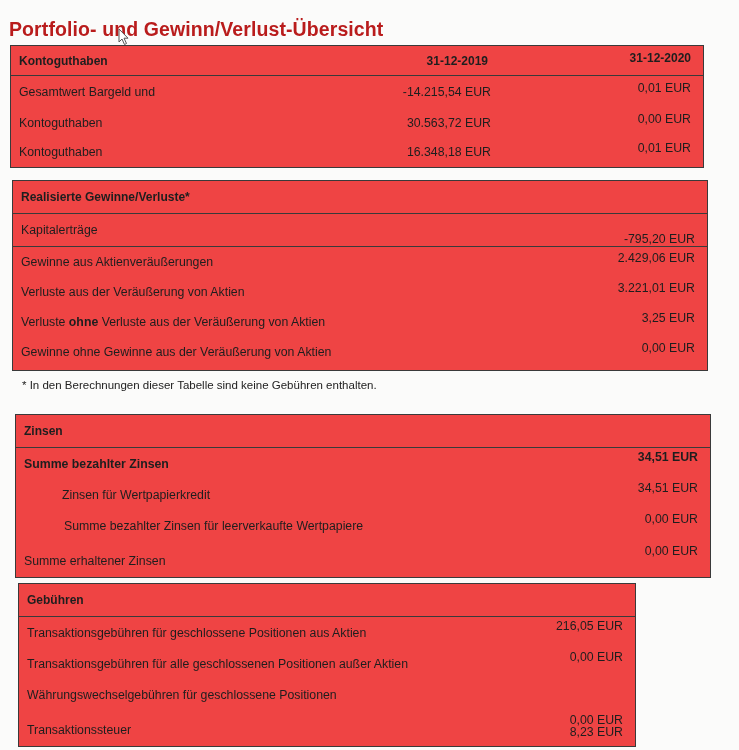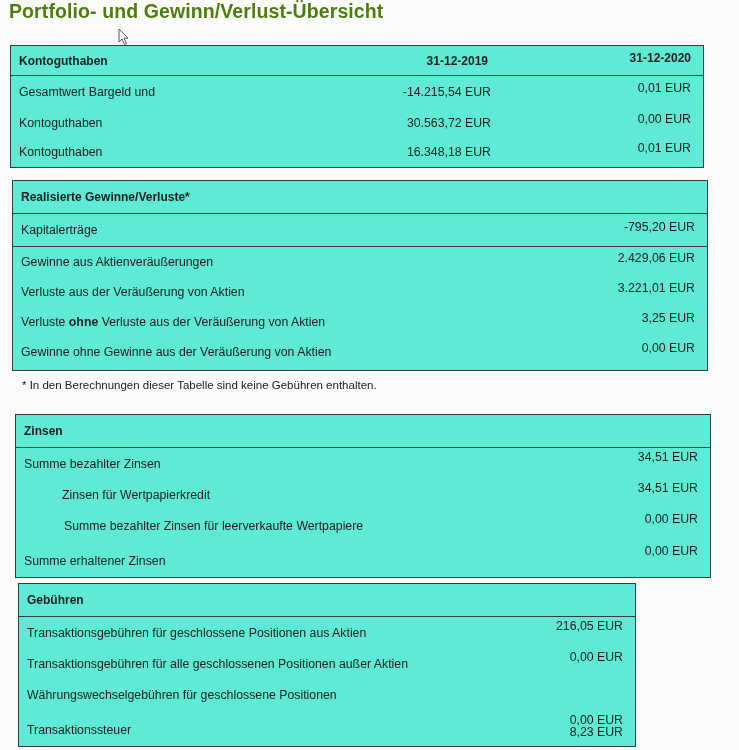--- a/index.html
+++ b/index.html
@@ -4,29 +4,29 @@
 <style>
   html, body { margin: 0; padding: 0; }
   body {
     width: 739px; height: 750px; overflow: hidden;
     background: #fbfbfa;
     font-family: "Liberation Sans", sans-serif;
     color: #1e1e1e;
     position: relative;
   }
   .title {
-    position: absolute; left: 9px; top: 0;
-    font-size: 19.5px; font-weight: bold; color: #4d7c0f;
+    position: absolute; left: 9px; top: 18px;
+    font-size: 19.5px; font-weight: bold; color: #b91c1c;
     letter-spacing: 0.1px;
   }
   .cursor { position: absolute; left: 118px; top: 28px; width: 12px; height: 18px; }
   .box {
     position: absolute;
     border: 1.4px solid #3a3a3a;
-    background: #5eead4;
+    background: #ef4444;
     box-sizing: border-box;
   }
   .box .head {
     border-bottom: 1.4px solid #3a3a3a;
     font-weight: bold; font-size: 12px;
     display: flex; align-items: center;
     padding-left: 8px;
     box-sizing: border-box;
   }
   .row {
@@ -77,21 +77,21 @@
     <span class="val" style="top:3px;">0,01 EUR</span>
   </div>
 </div>
 
 <div class="box" style="left:12px; top:180px; width:696px; height:191px;">
   <div class="head" style="height:33px;">
     <span>Realisierte Gewinne/Verluste*</span>
   </div>
   <div class="row sep" style="height:33px;">
     <span class="label">Kapitalerträge</span>
-    <span class="val" style="top:6px;">-795,20 EUR</span>
+    <span class="val" style="top:18px;">-795,20 EUR</span>
   </div>
   <div class="row" style="height:30px;">
     <span class="label">Gewinne aus Aktienveräußerungen</span>
     <span class="val" style="top:4px;">2.429,06 EUR</span>
   </div>
   <div class="row" style="height:30px;">
     <span class="label">Verluste aus der Veräußerung von Aktien</span>
     <span class="val" style="top:4px;">3.221,01 EUR</span>
   </div>
   <div class="row" style="height:30px;">
@@ -102,21 +102,21 @@
     <span class="label">Gewinne ohne Gewinne aus der Veräußerung von Aktien</span>
     <span class="val" style="top:4px;">0,00 EUR</span>
   </div>
 </div>
 <div class="footnote">* In den Berechnungen dieser Tabelle sind keine Gebühren enthalten.</div>
 
 <div class="box" style="left:15px; top:414px; width:696px; height:164px;">
   <div class="head" style="height:33px;">
     <span>Zinsen</span>
   </div>
-  <div class="row" style="height:31px;">
+  <div class="row" style="height:31px;font-weight:bold;">
     <span class="label">Summe bezahlter Zinsen</span>
     <span class="val" style="top:2px;">34,51 EUR</span>
   </div>
   <div class="row" style="height:31px;">
     <span class="label indent">Zinsen für Wertpapierkredit</span>
     <span class="val" style="top:2px;">34,51 EUR</span>
   </div>
   <div class="row" style="height:31px;">
     <span class="label indent" style="padding-left:48px;">Summe bezahlter Zinsen für leerverkaufte Wertpapiere</span>
     <span class="val" style="top:2px;">0,00 EUR</span>

